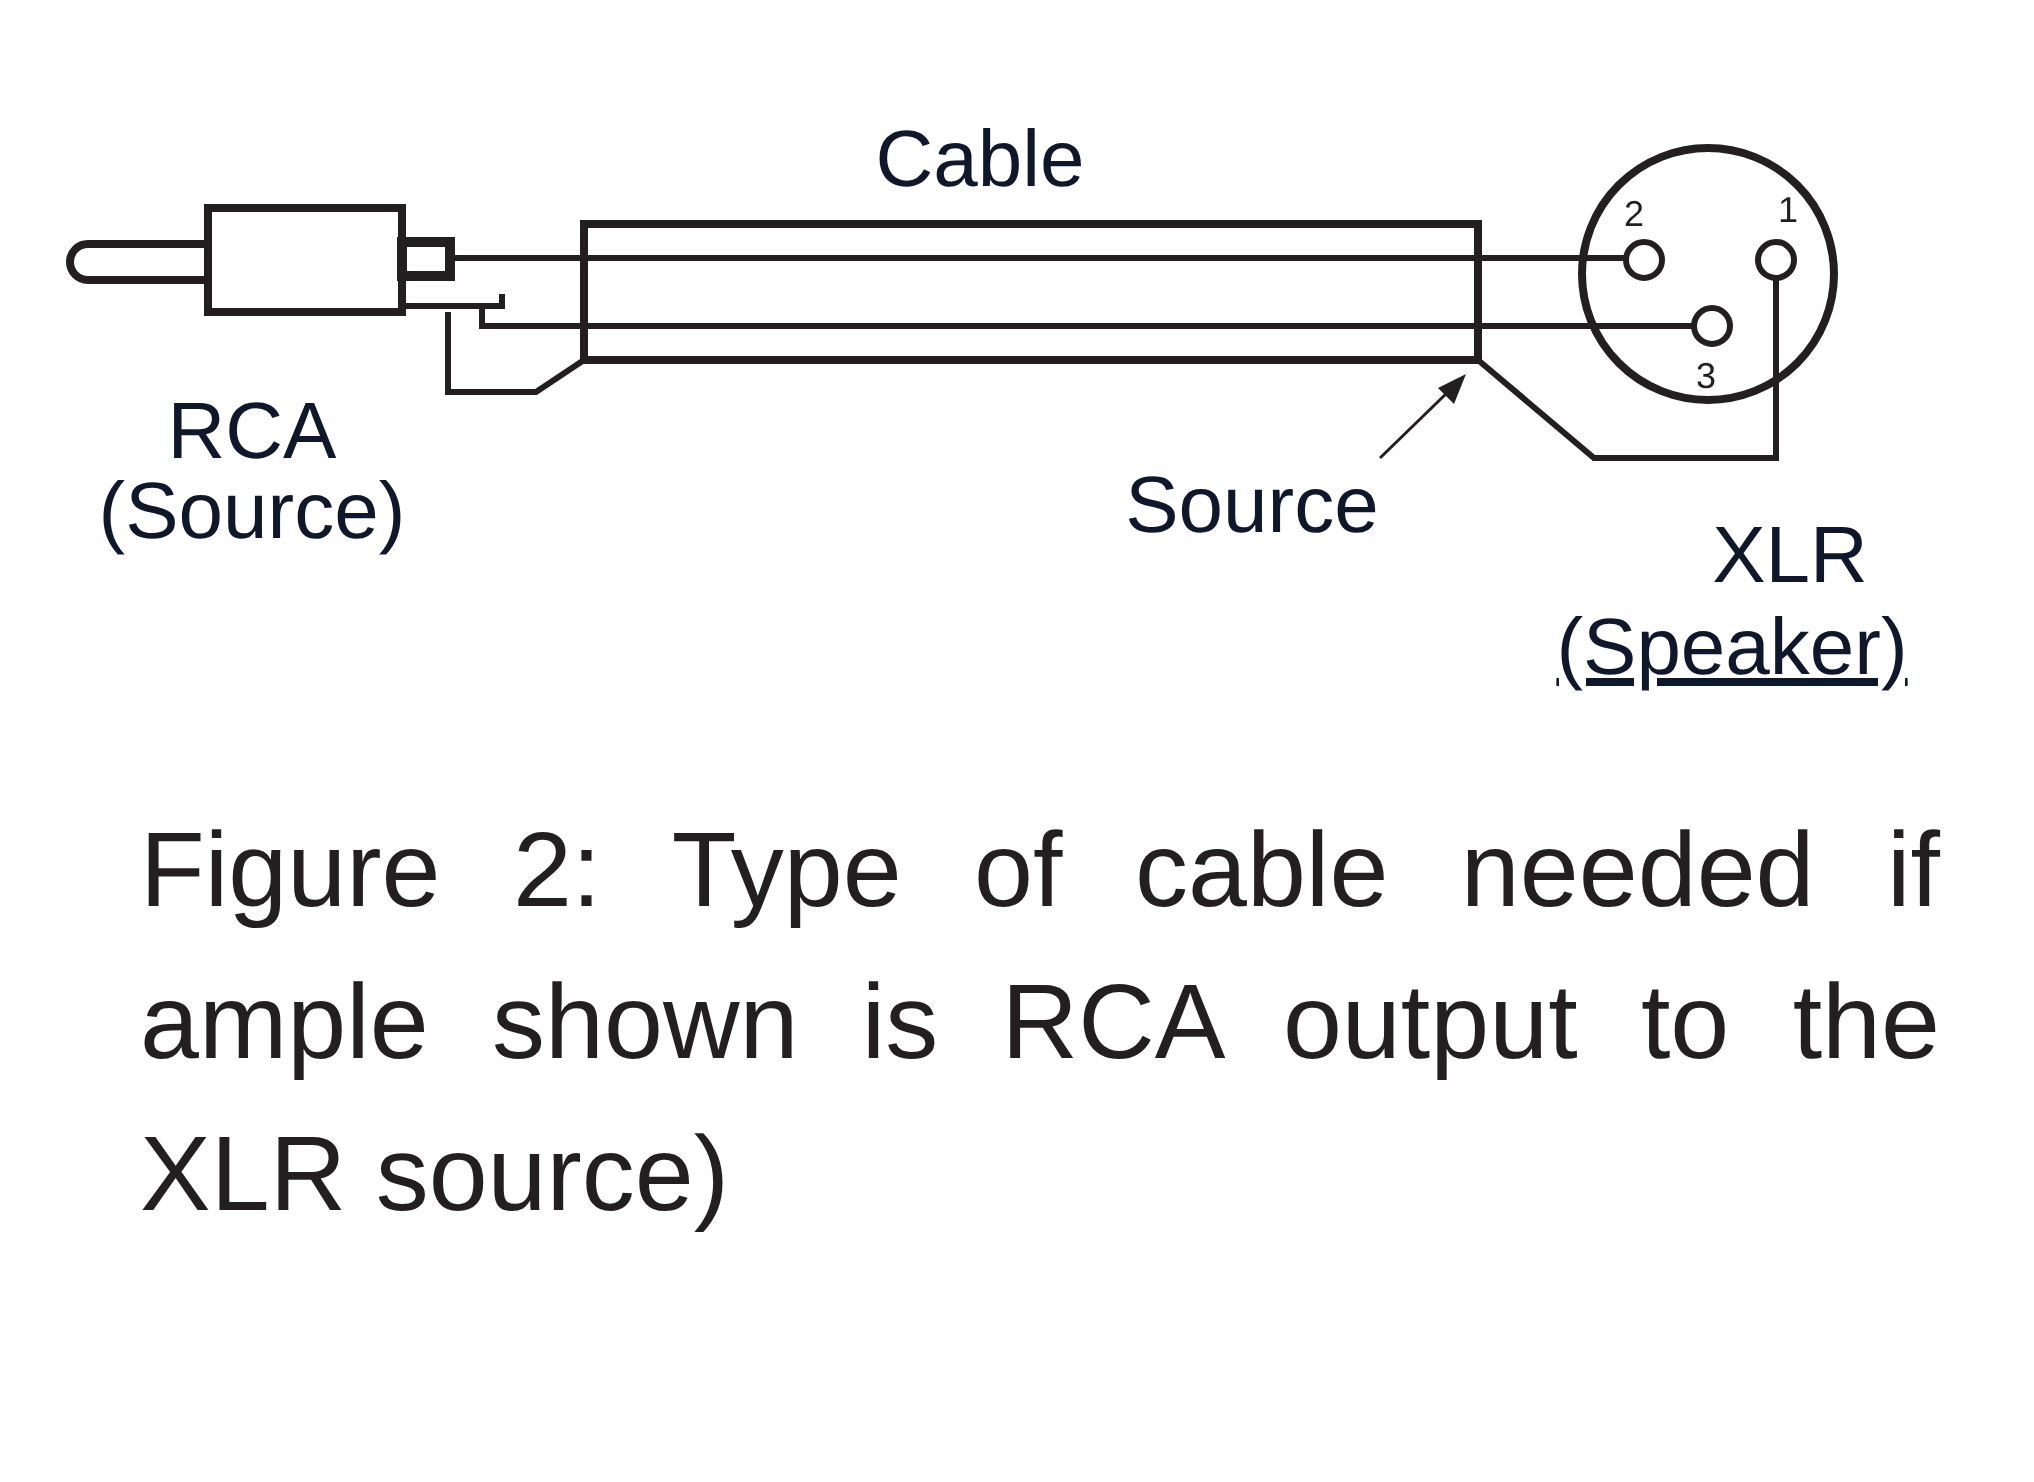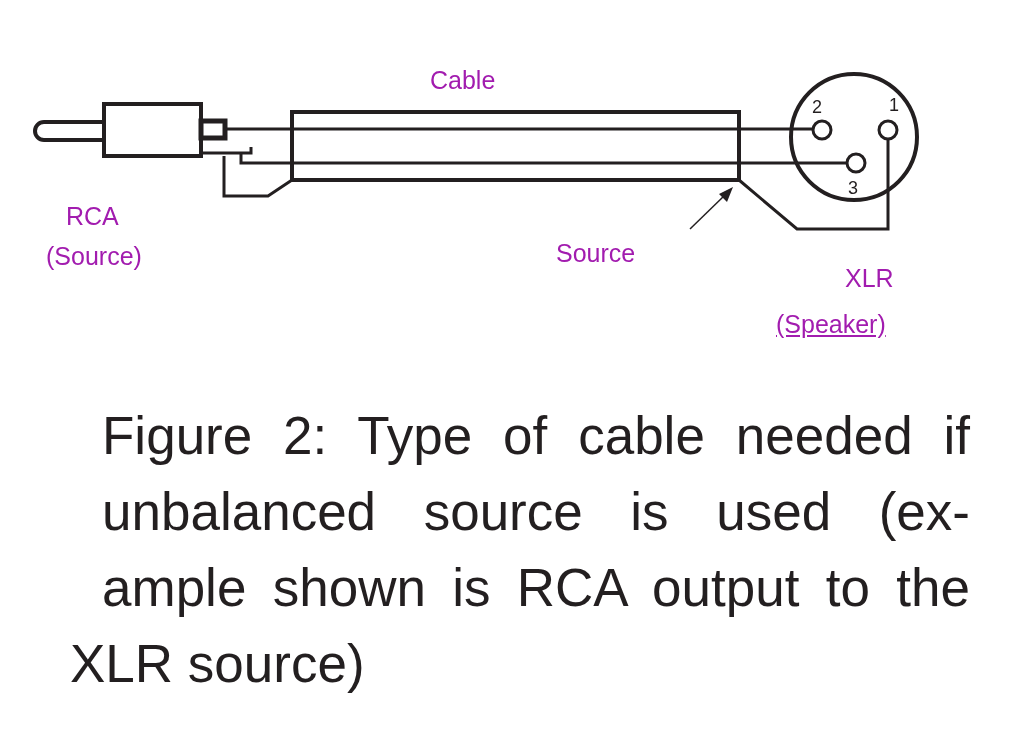--- a/index.html
+++ b/index.html
@@ -1,21 +1,21 @@
 <!DOCTYPE html>
 <html><head>
 <meta charset="utf-8">
 <style>
   html, body { margin:0; padding:0; background:#ffffff; }
   body { width:1017px; height:741px; position:relative; overflow:hidden; font-family:"Liberation Sans", sans-serif; color:#231f20; }
   #diagram { position:absolute; left:0; top:0; width:1017px; height:360px; }
-  .lbl { position:absolute; font-size:25px; line-height:40px; color:#a21caf; white-space:nowrap; }
+  .lbl { position:absolute; font-size:40px; line-height:40px; text-align:center; color:#0f172a; white-space:nowrap; }
   #caption { position:absolute; left:70px; top:398px; width:900px; font-size:53px; line-height:76px; color:#231f20; }
   #caption div { white-space:nowrap; }
-  .just { text-align:justify; text-align-last:justify;margin-left:32px; }
+  .just { text-align:justify; text-align-last:justify; }
 </style>
 </head>
 <body>
 
 <svg id="diagram" viewBox="0 0 1017 360" xmlns="http://www.w3.org/2000/svg">
   <g fill="none" stroke="#231f20" stroke-width="4" stroke-linejoin="miter">
 
     <g>
       <path d="M104,122 L44,122 A9,9 0 0 0 44,140 L104,140" stroke-width="4"></path>
       <rect x="104" y="104" width="97" height="52"></rect>
@@ -55,16 +55,15 @@
 
 <div class="lbl" style="left:430px; top:60px; width:120px;">Cable</div>
 <div class="lbl" style="left:66px; top:196px; width:120px;">RCA</div>
 <div class="lbl" style="left:46px; top:236px; width:160px;">(Source)</div>
 <div class="lbl" style="left:556px; top:233px; width:140px;">Source</div>
 <div class="lbl" style="left:845px; top:258px; width:100px;">XLR</div>
 <div class="lbl" style="left:776px; top:304px; width:180px;text-decoration:underline;">(Speaker)</div>
 
 <div id="caption">
   <div class="just">Figure 2: Type of cable needed if</div>
-  <div class="just">unbalanced source is used (ex-</div>
   <div class="just">ample shown is RCA output to the</div>
   <div>XLR source)</div>
 </div>
 
 </body></html>

